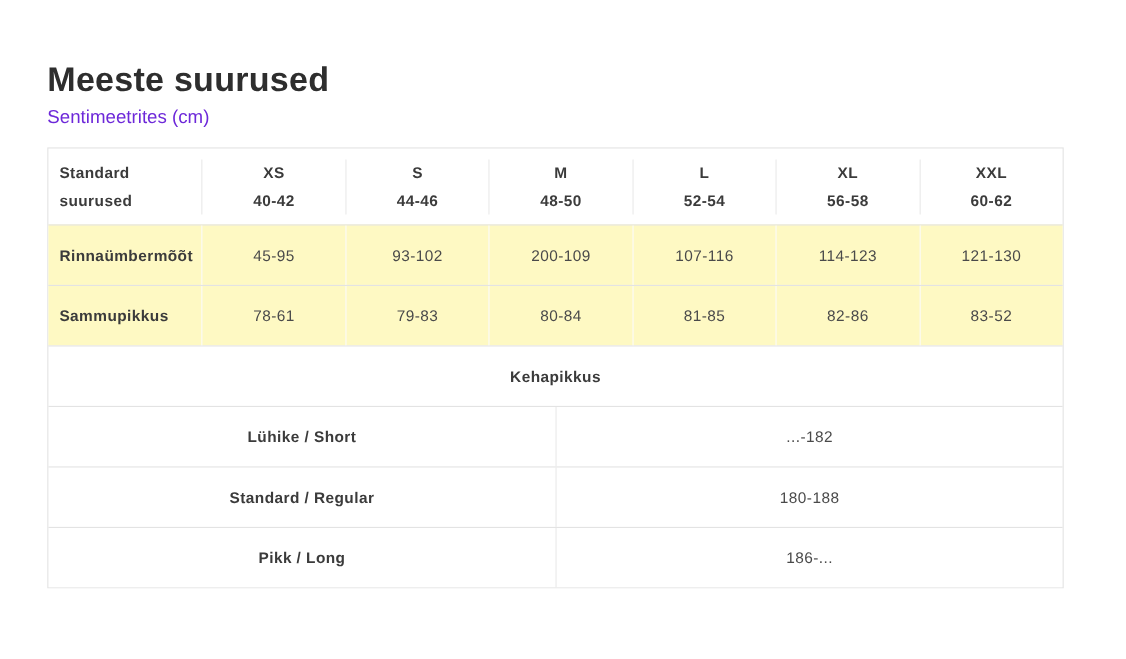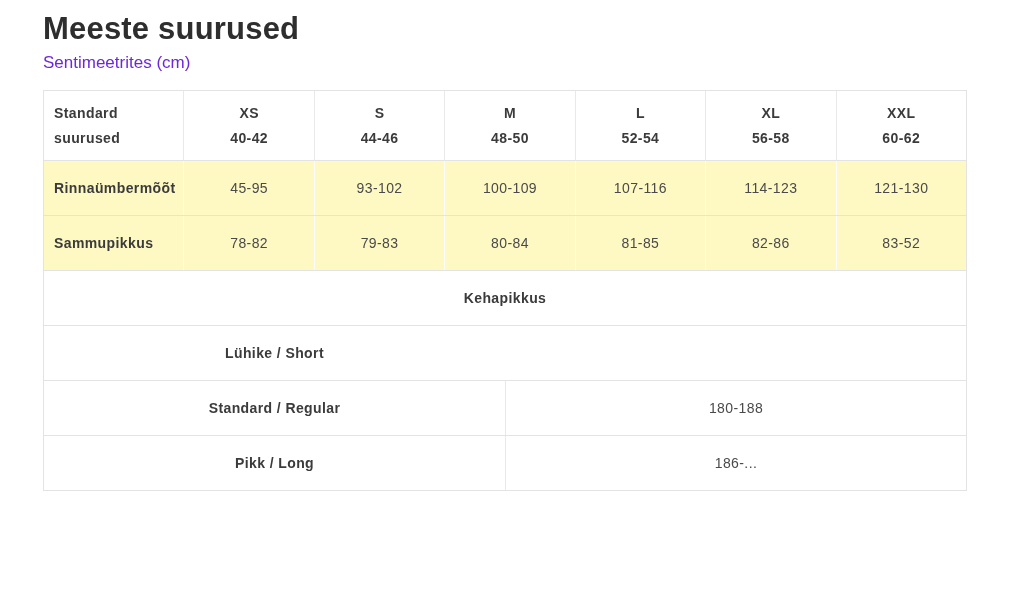--- a/index.html
+++ b/index.html
@@ -2,21 +2,21 @@
 <html><head>
 <meta charset="utf-8">
 <style>
   * { box-sizing: border-box; margin: 0; padding: 0; }
   html, body {
     width: 1024px;
     background: #ffffff;
     font-family: "Liberation Sans", sans-serif;
     color: #3f3f3f;
   }
-  .content { padding: 10px 0 0 43px; }
+  .content { padding: 10px 0 0 43px; margin-top: 44px; }
 
   .page-title {
     font-size: 31px;
     font-weight: 700;
     letter-spacing: 0.2px;
     color: #2e2e2e;
     line-height: 38px;
   }
   .page-subtitle {
     font-size: 17px;
@@ -31,21 +31,21 @@
     margin-top: 16px;
     border: 1px solid #e3e3e3;
     background: #ffffff;
   }
   .trow {
     display: flex;
     height: 55px;
     border-top: 1px solid #e3e3e3;
   }
   .trow:first-child { border-top: none; }
-  .trow.header-row { height: 69px; }
+  .trow.header-row { height: 69px; align-items: center; }
   .trow.alt { background: #fef9c3; }
 
   .cell {
     flex: 1 1 0;
     display: flex;
     flex-direction: column;
     align-items: center;
     justify-content: center;
     border-left: 1px solid #e9e9e9;
     font-size: 14px;
@@ -108,43 +108,44 @@
       <div class="cell">
         <span class="header-line">XXL</span>
         <span class="header-line">60-62</span>
       </div>
     </div>
 
     <div class="trow alt">
       <div class="cell label-cell">Rinnaümbermõõt</div>
       <div class="cell">45-95</div>
       <div class="cell">93-102</div>
-      <div class="cell">100-109</div>
+      <div class="cell">200-109</div>
       <div class="cell">107-116</div>
       <div class="cell">114-123</div>
       <div class="cell">121-130</div>
     </div>
 
 
     <div class="trow alt">
       <div class="cell label-cell">Sammupikkus</div>
-      <div class="cell">78-82</div>
+      <div class="cell">78-61</div>
       <div class="cell">79-83</div>
       <div class="cell">80-84</div>
       <div class="cell">81-85</div>
       <div class="cell">82-86</div>
       <div class="cell">83-52</div>
     </div>
 
     <div class="trow">
       <div class="cell section-cell">Kehapikkus</div>
     </div>
 
     <div class="trow">
       <div class="cell half length-label">Lühike / Short</div>
+      <div class="cell half">...-182</div>
     </div>
     <div class="trow">
       <div class="cell half length-label">Standard / Regular</div>
       <div class="cell half">180-188</div>
     </div>
     <div class="trow">
       <div class="cell half length-label">Pikk / Long</div>
       <div class="cell half">186-...</div>
     </div>
 

